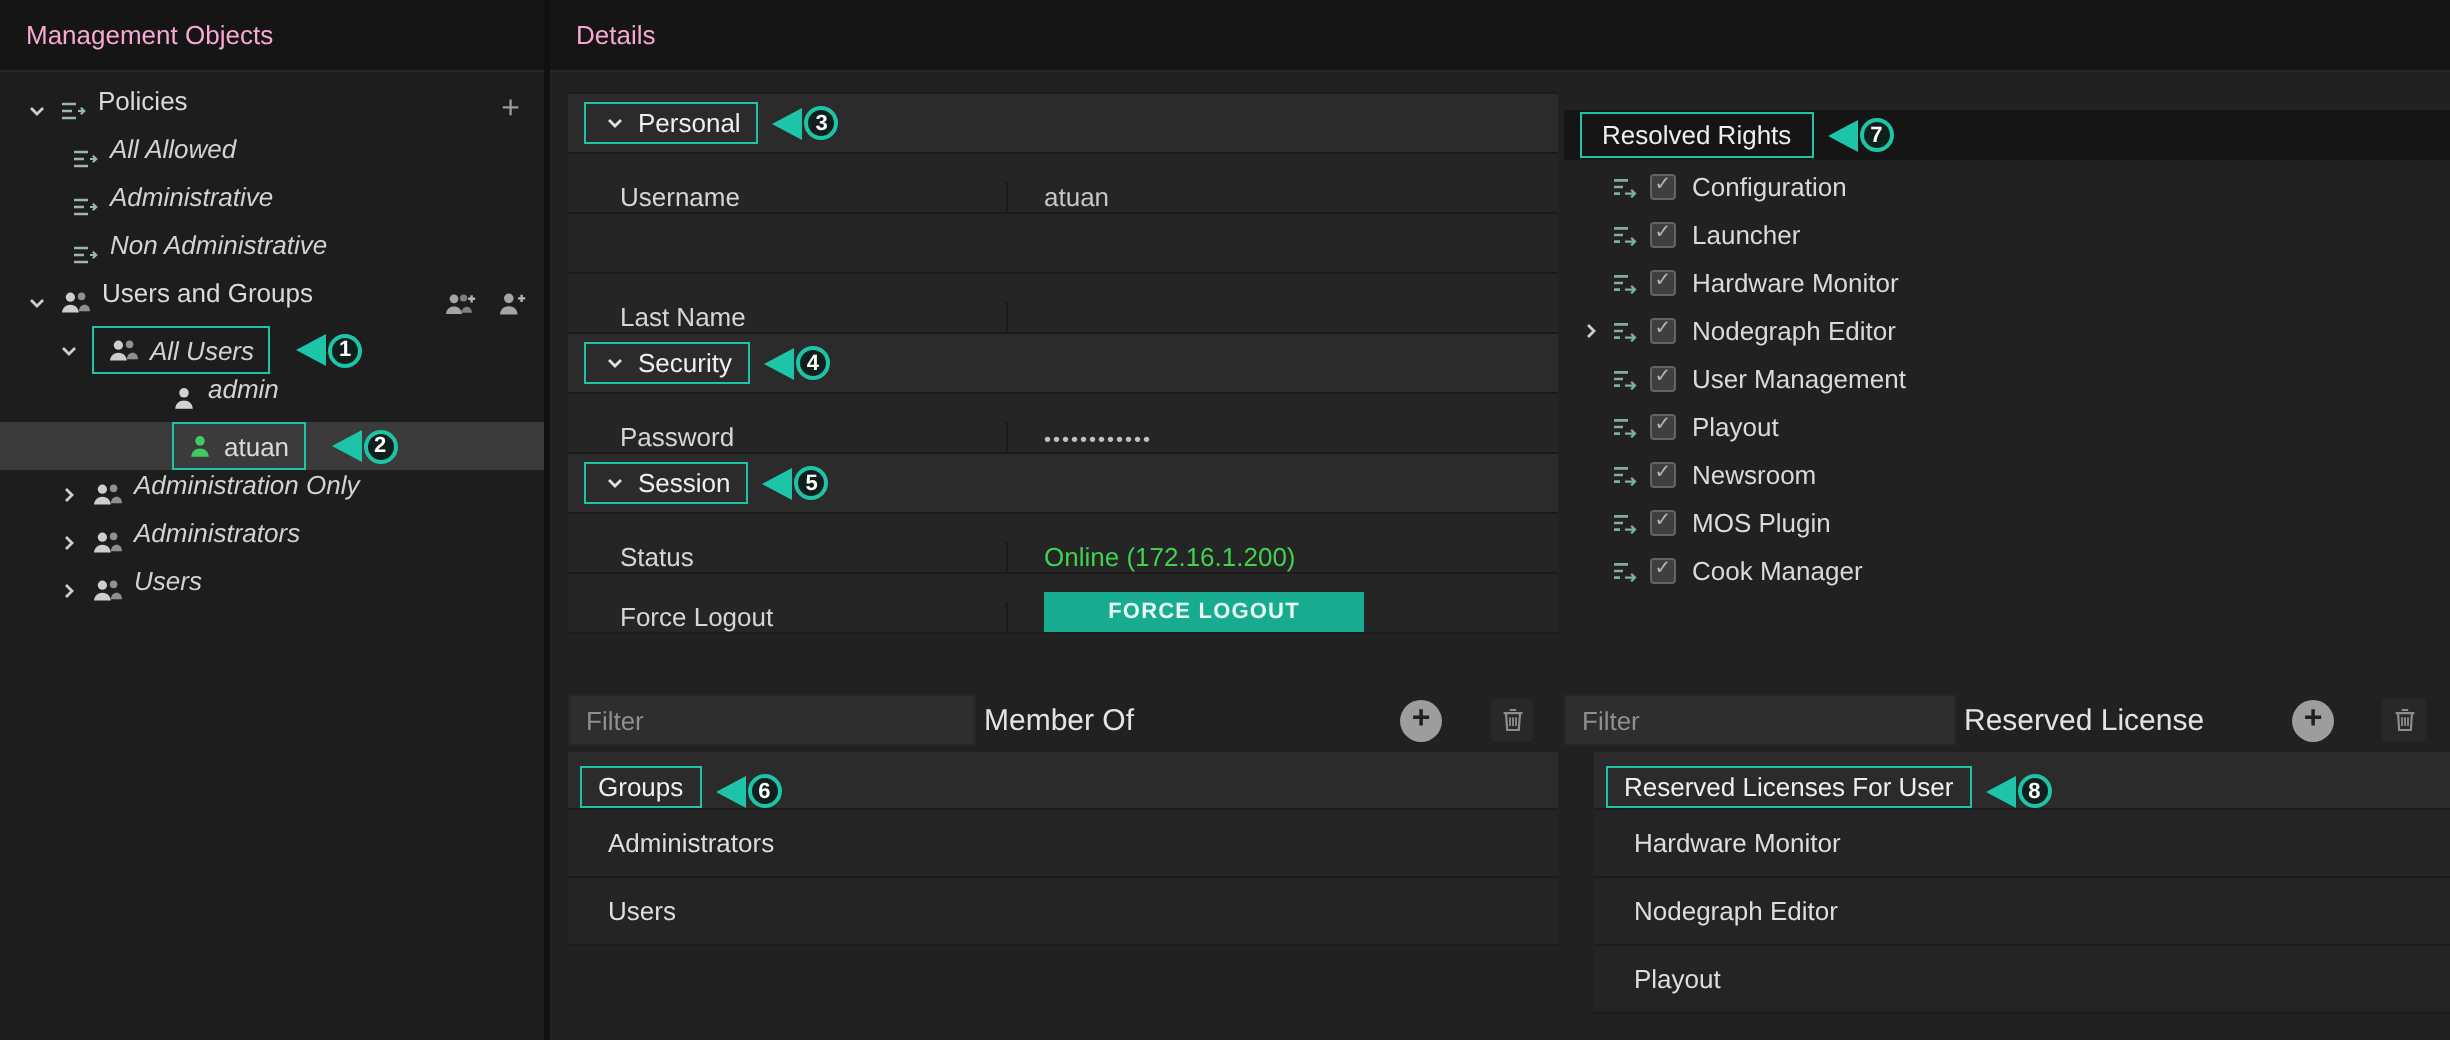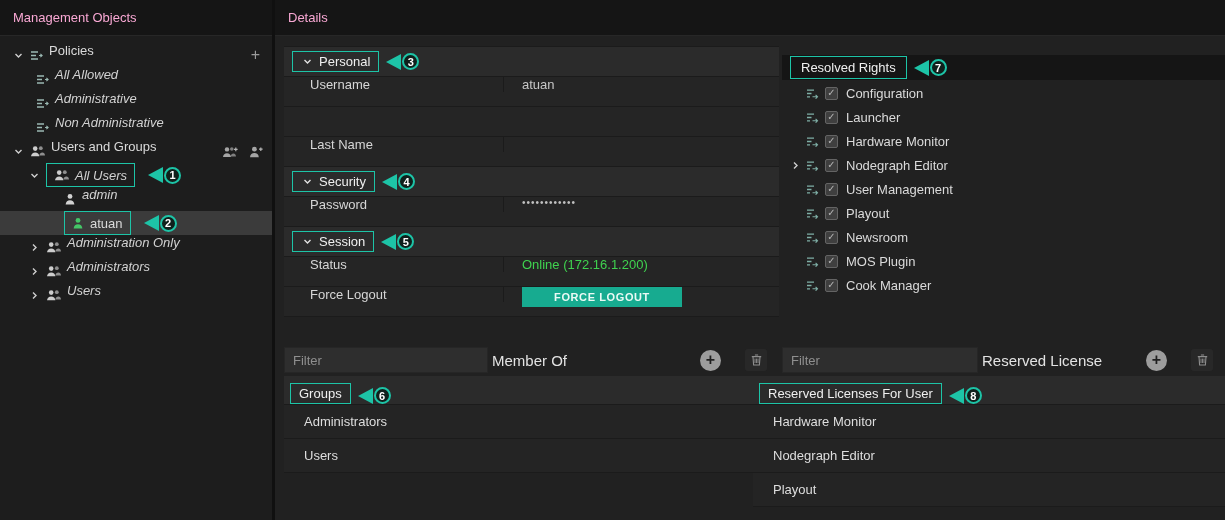--- a/index.html
+++ b/index.html
@@ -23,21 +23,21 @@
     background:var(--hdr-bg);border-bottom:1px solid #272727;color:#f9a8d4;font-size:13px;flex:0 0 auto}
 
   
   .sidebar{width:275px;flex:0 0 275px;background:var(--sidebar-bg);border-right:3px solid #101010;display:flex;flex-direction:column}
   .tree{padding-top:7px}
   .trow{height:24px;display:flex;gap:6px;padding-right:8px;cursor:default}
   .trow .grow{flex:1}
   .lvl0{padding-left:12px}
   .pchild{padding-left:36px}
   .lvl1{padding-left:28px}
-  .lvl2{padding-left:64px}
+  .lvl2{padding-left:86px}
   .tlabel{color:#dadada;white-space:nowrap}
   .italic{font-style:italic;color:#d2d2d2}
   .selected{background:#3b3b3b}
   .chev{width:12px;display:flex;justify-content:center;align-items:center;flex:0 0 12px}
   .ticon{display:flex;align-items:center;justify-content:center}
   .row-action{color:#9a9a9a;font-size:16px;line-height:1;padding:0 4px;display:flex;align-items:center}
   .hdr-actions{display:flex;gap:10px;align-items:center}
 
   
   .tealbox{display:inline-flex;align-items:center;gap:6px;border:1px solid var(--accent);
@@ -50,21 +50,21 @@
     border-right:15px solid var(--accent)}
   .co-num{width:17px;height:17px;border:2px solid var(--accent);border-radius:50%;background:#0f201c;
     color:#fff;font-size:11px;font-weight:bold;display:flex;align-items:center;justify-content:center;margin-left:1px}
 
   
   .main{flex:1;display:flex;flex-direction:column;background:var(--bg)}
   .content{position:relative;flex:1;background:var(--bg)}
 
   
   .dtable{position:absolute;left:9px;top:10px;width:495px;border-top:1px solid var(--rowline)}
-  .drow{display:flex;height:30px;border-bottom:1px solid var(--rowline);background:var(--rowbg);align-items:flex-start}
+  .drow{display:flex;height:30px;border-bottom:1px solid var(--rowline);background:var(--rowbg);align-items:flex-end}
   .drow.section{background:var(--sectionbg);align-items:center;padding-left:8px}
   .dlabel{width:220px;flex:0 0 220px;display:flex;align-items:center;padding-left:26px;
     color:#d6d6d6;border-right:1px solid var(--rowline)}
   .dvalue{flex:1;display:flex;align-items:center;padding-left:18px;color:#c6c6c6}
   .pw{font-size:10px;letter-spacing:1px;color:#c0c0c0}
   .status-online{color:var(--green)}
   .force-btn{width:160px;height:20px;background:#17ab90;color:#eafaf5;font-size:11px;font-weight:bold;
     border:none;display:flex;align-items:center;justify-content:center;letter-spacing:.6px;
     font-family:inherit;cursor:pointer}
 
@@ -91,21 +91,21 @@
   .tspacer{flex:1}
   .plus-circle{width:21px;height:21px;border-radius:50%;background:#9d9d9d;color:#1f1f1f;
     font-size:16px;font-weight:bold;border:none;display:flex;align-items:center;justify-content:center;
     line-height:1;cursor:pointer;margin-right:24px;font-family:inherit}
   .trash-btn{width:22px;height:22px;background:#282828;border:none;border-radius:3px;
     display:flex;align-items:center;justify-content:center;cursor:pointer;margin-right:12px}
 
   
   .btable{position:absolute;top:340px}
   .btable.left{left:9px;width:495px}
-  .btable.right{left:478px;right:0}
+  .btable.right{left:522px;right:0}
   .bheader{height:29px;background:var(--sectionbg);border-bottom:1px solid var(--rowline);
     display:flex;align-items:flex-end;padding-left:6px}
   .brow{height:34px;background:#242424;border-bottom:1px solid var(--rowline);
     display:flex;align-items:center;padding-left:20px;color:#dedede}
 </style>
 </head>
 <body>
 
 <div class="app">
 

